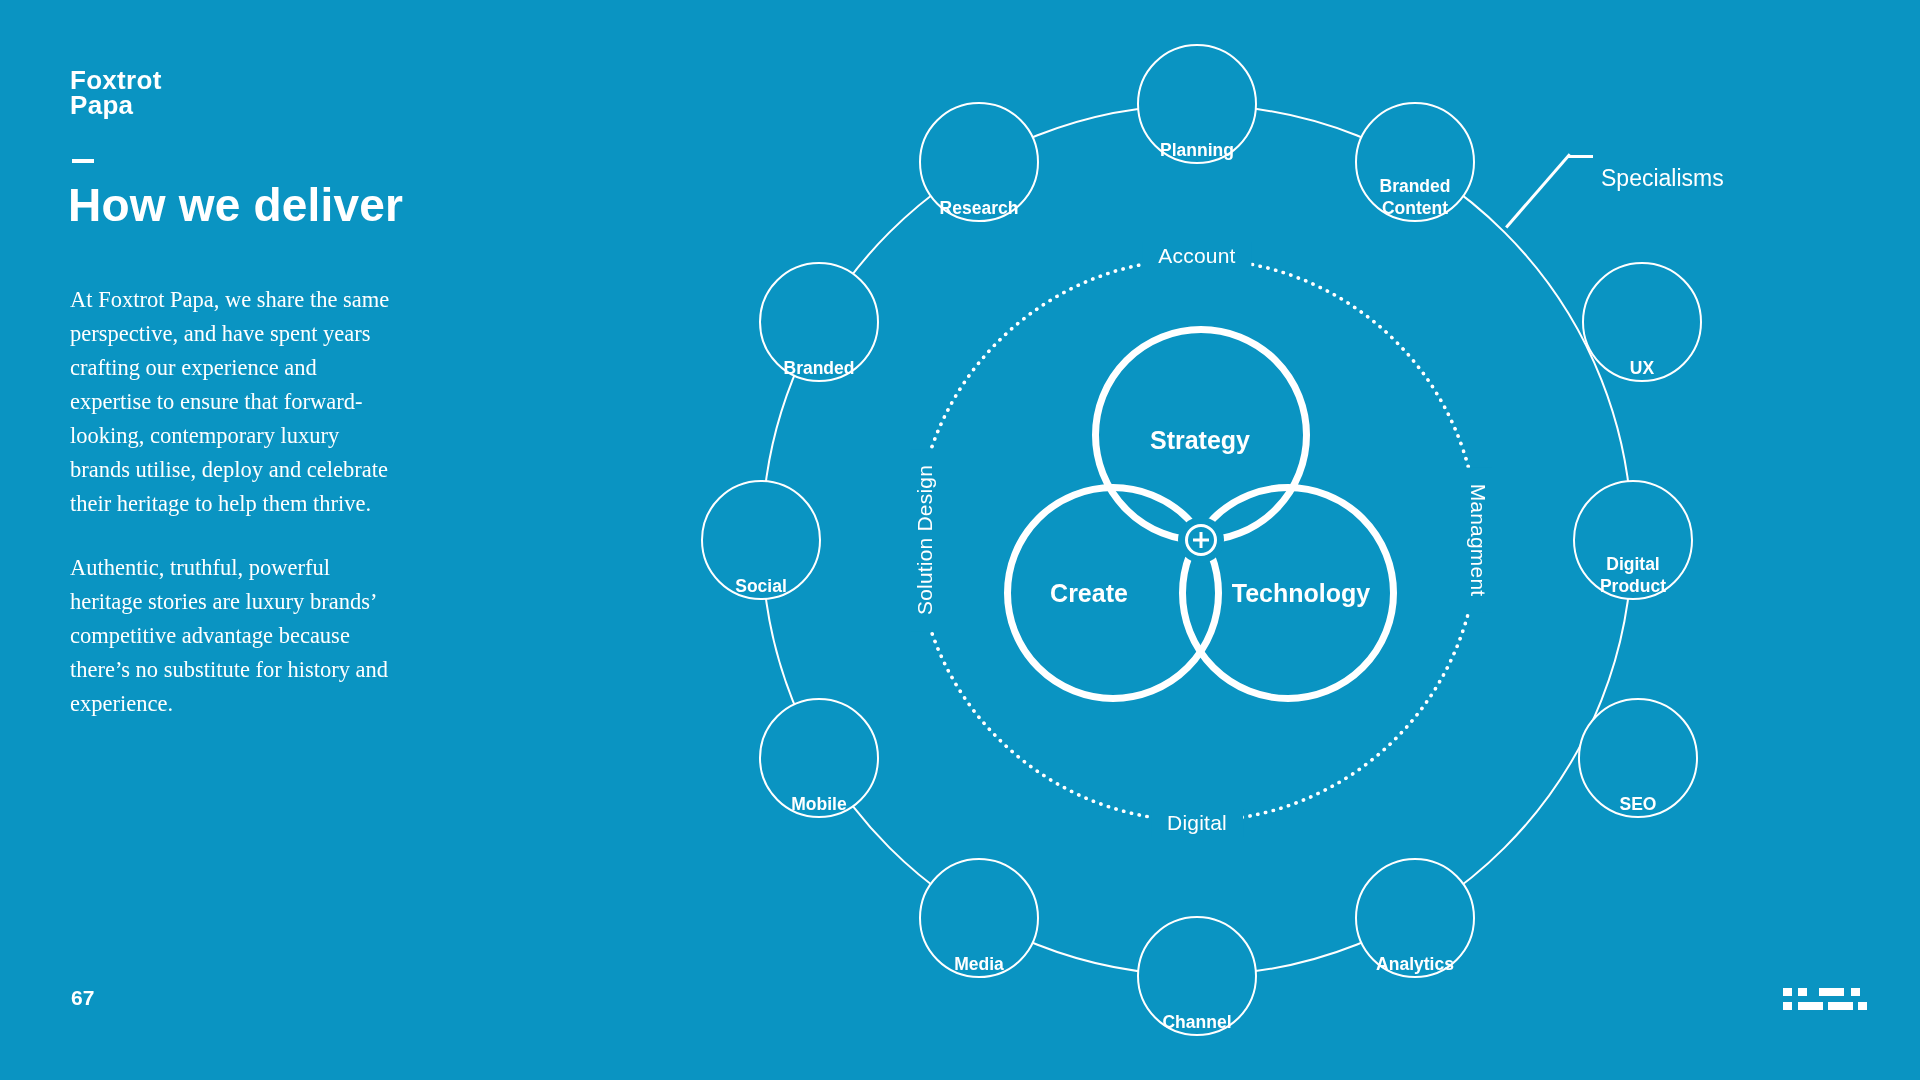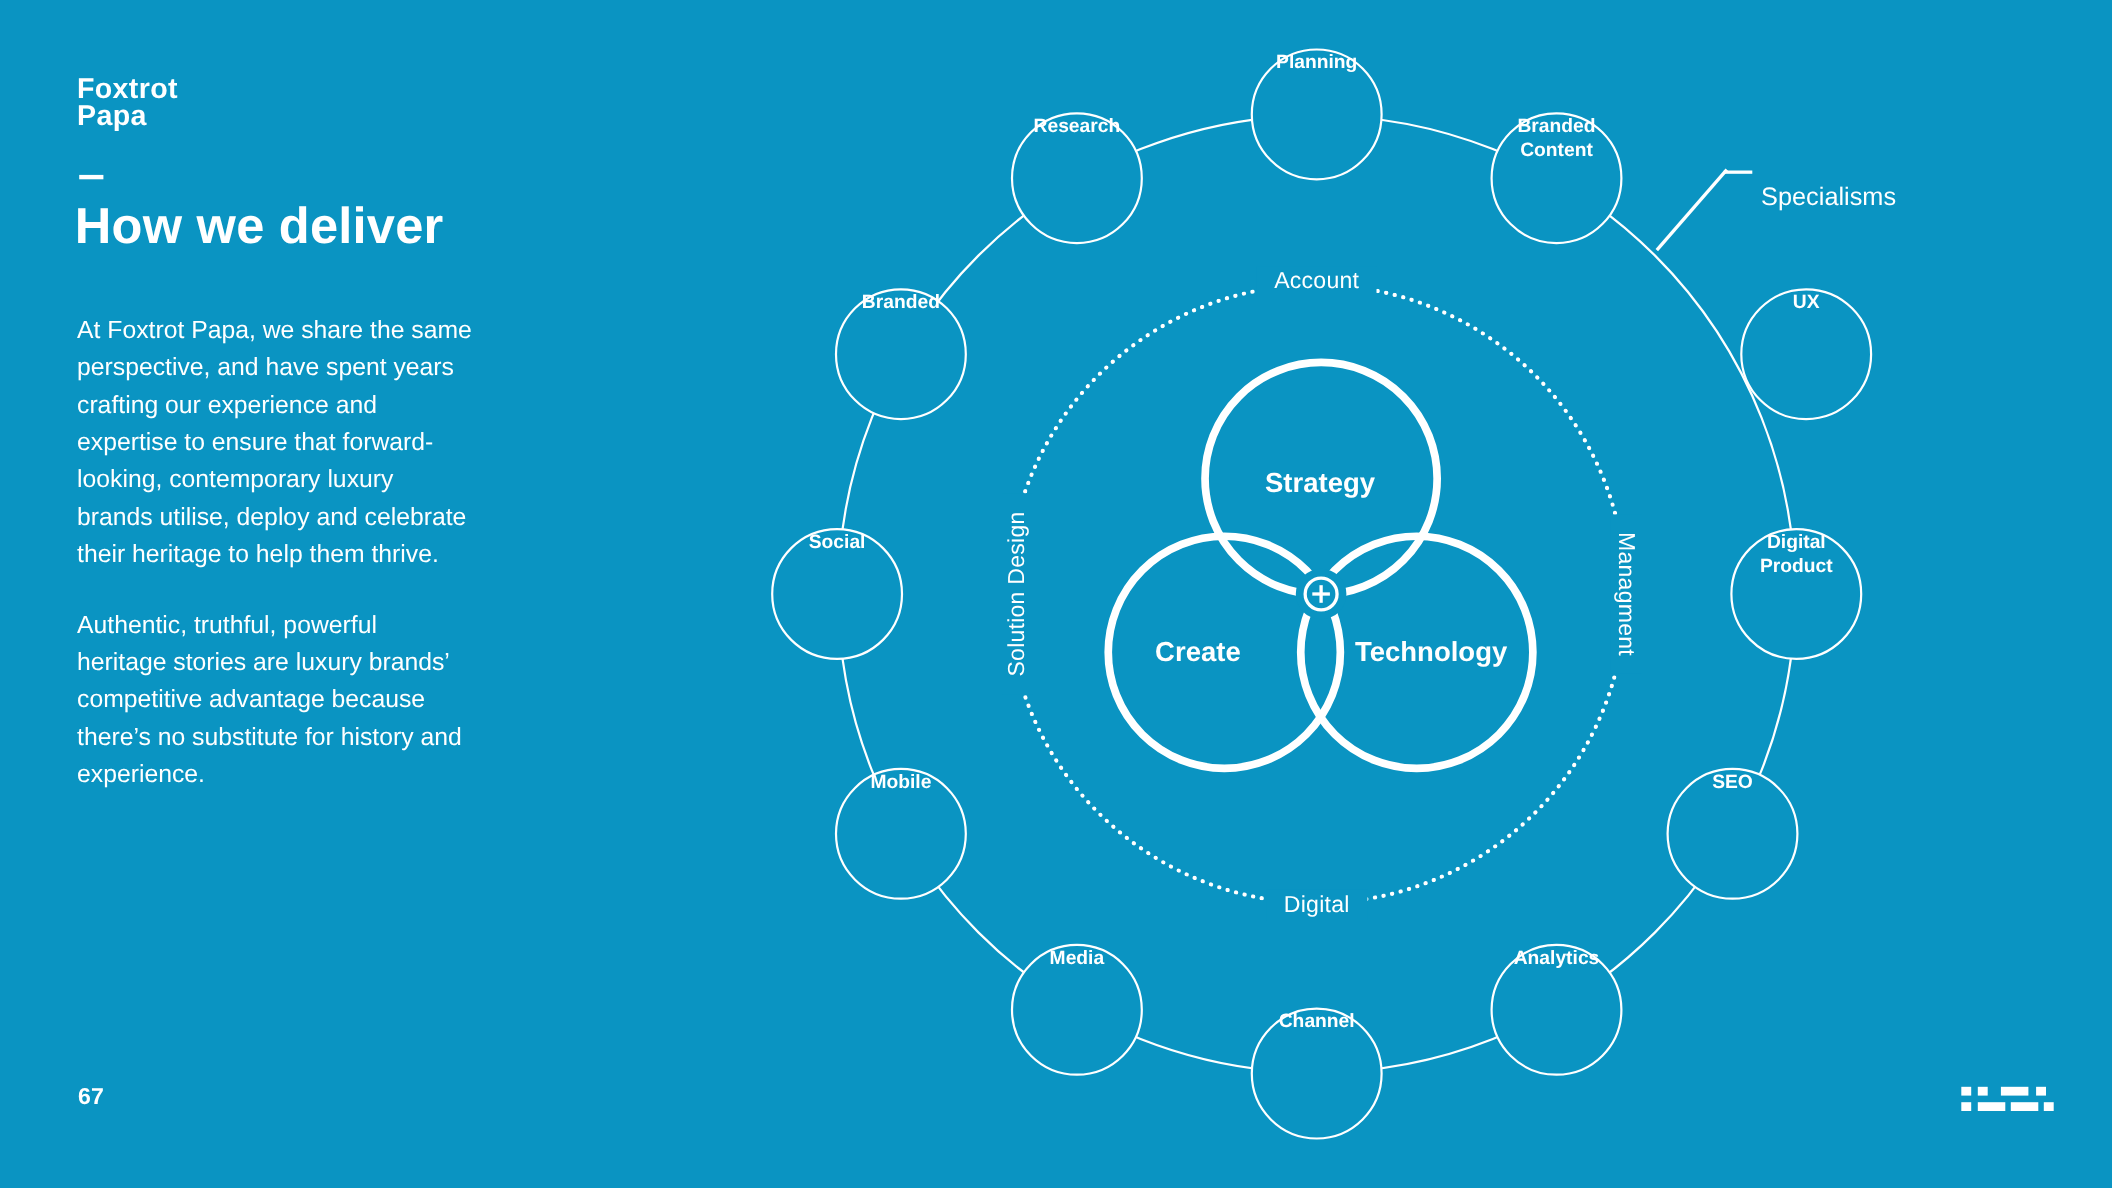--- a/index.html
+++ b/index.html
@@ -25,35 +25,36 @@
     position:absolute;left:72px;top:159px;width:22px;height:4px;background:var(--fg);
   }
   h1.title{
     position:absolute;left:68px;top:178px;
     font-size:46px;font-weight:bold;letter-spacing:.2px;
   }
   .body-copy{
     position:absolute;left:70px;top:283px;width:430px;
     font-size:22.5px;line-height:34px;font-weight:normal;
     white-space:pre-line;
+    font-family:Liberation Serif, serif;
   }
   .body-copy.p2{top:551px;}
   .page-number{
     position:absolute;left:71px;top:986px;
     font-size:21px;font-weight:bold;
   }
   
   .outer-ring{
     position:absolute;left:761px;top:104px;width:872px;height:872px;
     border:2px solid var(--fg);border-radius:50%;
   }
   .node{
     position:absolute;width:120px;height:120px;border:2.5px solid var(--fg);
     border-radius:50%;background:var(--bg);
-    display:flex;align-items:flex-start;justify-content:center;text-align:center;
+    display:flex;align-items:flex-end;justify-content:center;text-align:center;
   }
   .node .node-label{
     width:98px;font-size:17.5px;font-weight:bold;line-height:1.25;
   }
   .dotted-ring{
     position:absolute;left:914px;top:257px;width:566px;height:566px;
     border:4px dotted var(--fg);border-radius:50%;
   }
   .ring-label{
     position:absolute;background:var(--bg);
@@ -137,21 +138,21 @@
   </div>
 <div class="node" style="left:1355px;top:102px">
     <span class="node-label">Branded Content</span>
   </div>
 <div class="node" style="left:1582px;top:262px">
     <span class="node-label">UX</span>
   </div>
 <div class="node" style="left:1573px;top:480px">
     <span class="node-label">Digital Product</span>
   </div>
-<div class="node" style="left:1515px;top:698px">
+<div class="node" style="left:1578px;top:698px">
     <span class="node-label">SEO</span>
   </div>
 <div class="node" style="left:1355px;top:858px">
     <span class="node-label">Analytics</span>
   </div>
 <div class="node" style="left:1137px;top:916px">
     <span class="node-label">Channel</span>
   </div>
 <div class="node" style="left:919px;top:858px">
     <span class="node-label">Media</span>

